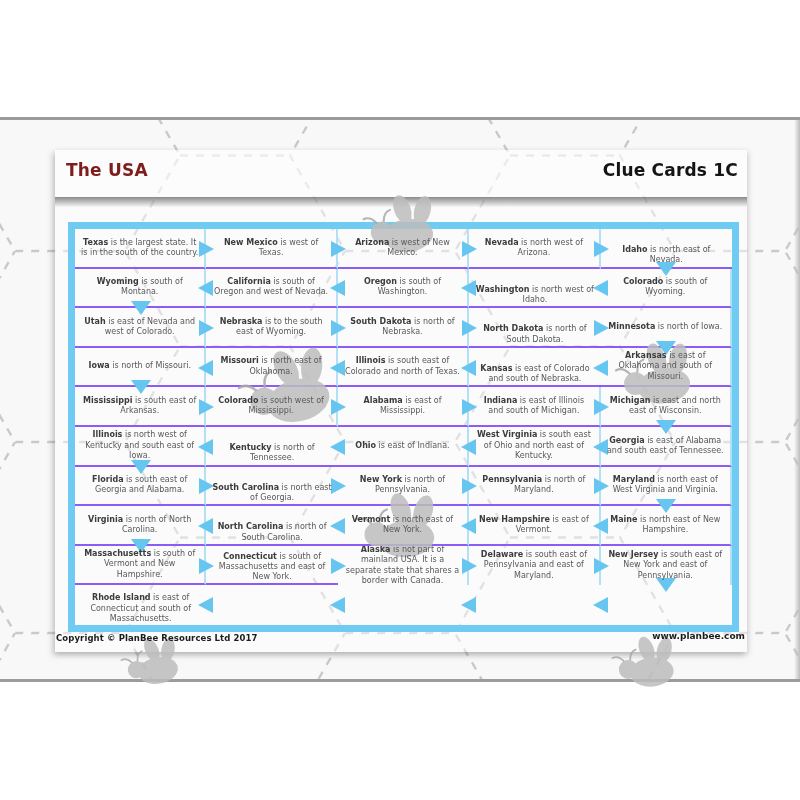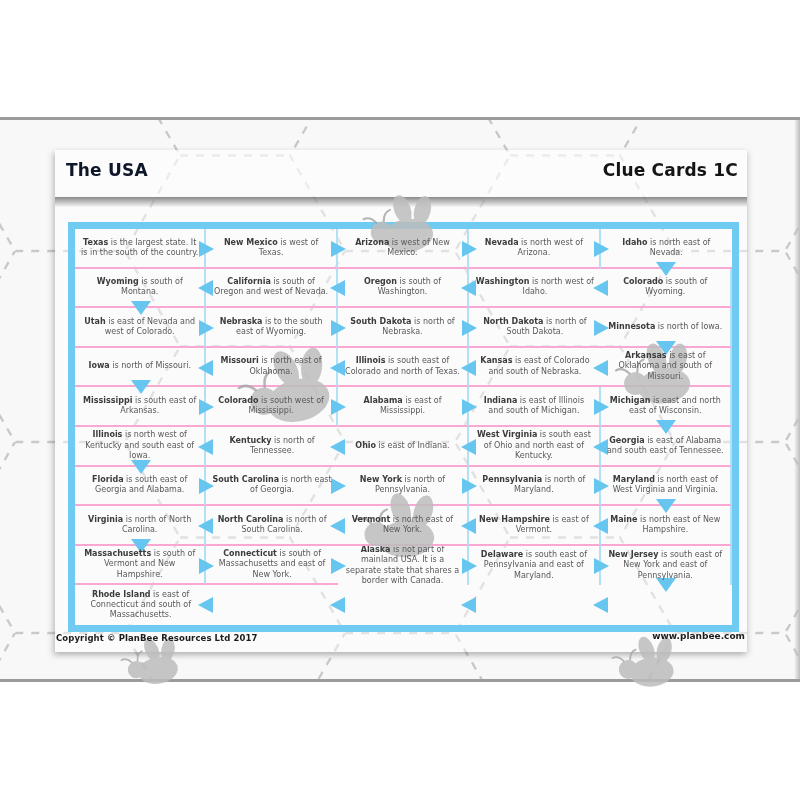--- a/index.html
+++ b/index.html
@@ -30,21 +30,21 @@
     position:absolute;left:55px;top:150px;width:692px;height:47px;
     background:rgba(255,255,255,0.35);
   }
   .header-shadow{
     position:absolute;left:55px;top:197px;width:692px;height:10px;
     background:linear-gradient(to bottom, rgba(110,110,110,.8), rgba(200,200,200,.08));
     border-radius:0 0 60%/6px 60%/6px;
   }
   .title{
     position:absolute;left:66px;top:160px;
-    font-size:17px;font-weight:800;color:#0f172a;letter-spacing:.2px;
+    font-size:17px;font-weight:800;color:#7f1d1d;letter-spacing:.2px;
     z-index:6;
   }
   .subtitle{
     position:absolute;right:62px;top:160px;
     font-size:17px;font-weight:800;color:#141414;letter-spacing:.2px;
     z-index:6;
   }
   
   .table-wrap{
     position:absolute;left:68px;top:222px;width:671px;height:410px;
@@ -52,25 +52,25 @@
   .clue-table{
     width:100%;height:100%;box-sizing:border-box;
     border:7px solid #6fcbf2;
     display:grid;
     grid-template-columns:repeat(5,1fr);
     grid-template-rows:repeat(10,1fr);
   }
   .cell{
     box-sizing:border-box;
     border-right:2px solid #b2e1f7;
-    border-bottom:2px solid #f9a8d4;
+    border-bottom:2px solid #8b5cf6;
     display:flex;align-items:center;justify-content:center;
     padding:1px 6px;overflow:hidden;
   }
-  .cell.last-col{border-right:none;}
+  .cell.last-col{border-right:none;align-items:flex-end;}
   .cell.last-row{border-bottom:none;}
   .card-text{
     position:relative;z-index:5;
     font-size:8px;line-height:1.28;color:#57585a;text-align:center;
   }
   .card-text b{color:#3b3c3e;font-weight:700;}
   
   .arrow{position:absolute;width:0;height:0;z-index:3;}
   .arrow-right{border-top:8px solid transparent;border-bottom:8px solid transparent;border-left:15px solid #66c6f0;}
   .arrow-left{border-top:8px solid transparent;border-bottom:8px solid transparent;border-right:15px solid #66c6f0;}

